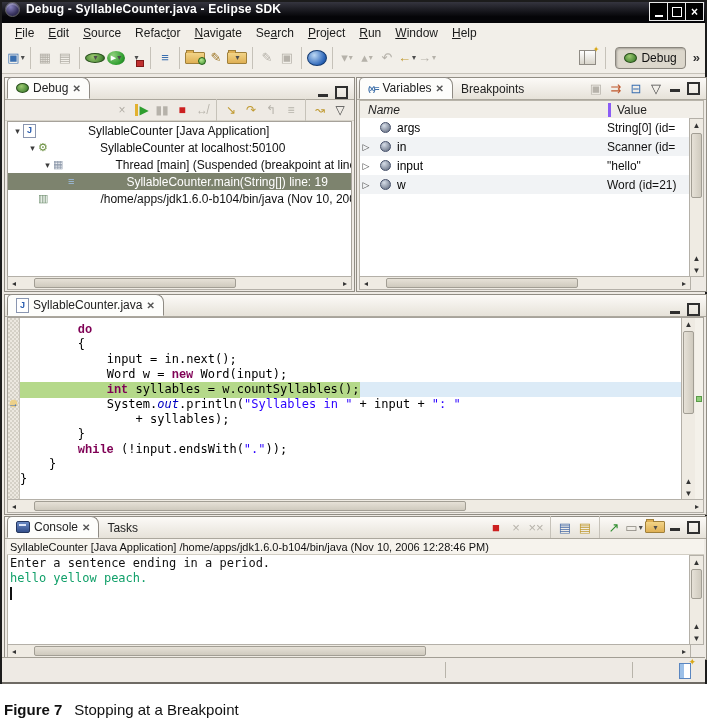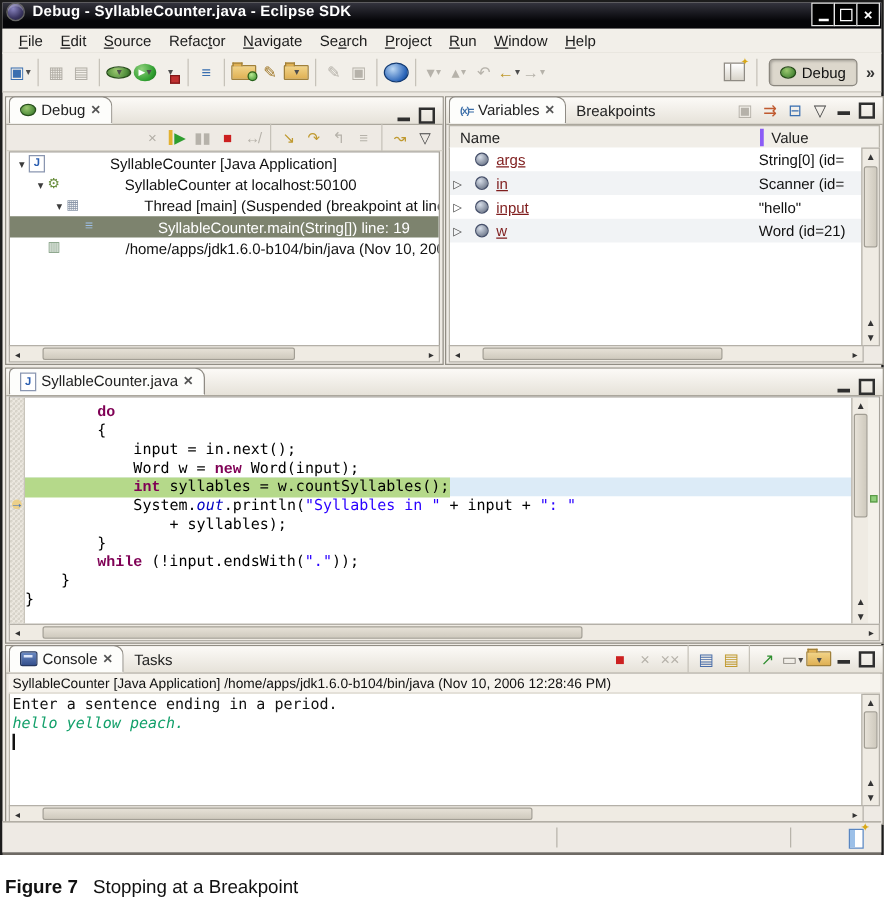--- a/index.html
+++ b/index.html
@@ -73,28 +73,28 @@
   .trow.sel{background:#7d836e;color:#fff;}
   .caret{font-size:9px;color:#3c3c3c;width:11px;text-align:center;flex:0 0 11px;}
   .caret-space{width:11px;flex:0 0 11px;}
   .tic{margin-right:4px;font-size:11px;line-height:1;}
   .tic.boxed{width:11px;height:12px;background:#fff;border:1px solid #8a96b0;font-size:9px;font-weight:bold;display:inline-flex;align-items:center;justify-content:center;}
   .tlabel{overflow:hidden;text-overflow:clip;margin-left:48px;}
 
   
   #varsview{left:354px;top:75px;width:349px;height:213px;}
   .varheader{position:absolute;left:2px;top:22px;right:2px;height:18px;background:#f1eee8;border:1px solid #b8b4aa;display:flex;align-items:center;font-size:12px;color:#222;}
-  .varheader .colname{padding-left:8px;width:240px;border-right:3px solid #8b5cf6;}
+  .varheader .colname{padding-left:8px;width:240px;border-right:3px solid #8b5cf6;font-style:italic;}
   .varheader .colvalue{padding-left:6px;}
   .varrows{position:absolute;left:2px;top:40px;right:15px;bottom:14px;background:#fff;overflow:hidden;border-left:1px solid #b8b4aa;}
   .vrow{height:19px;display:flex;align-items:center;font-size:12px;position:relative;white-space:nowrap;}
   .vrow:nth-child(even){background:#f1f3f5;}
   .vexp{width:12px;flex:0 0 12px;text-align:center;font-size:9px;color:#444;}
   .vdot{width:9px;height:9px;border-radius:50%;background:radial-gradient(circle at 35% 30%,#d6dde8,#5a6478);border:1px solid #46506a;margin:0 6px 0 8px;flex:0 0 9px;}
-  .vname{color:#7f1d1d;text-decoration:underline;}
+  .vname{color:#000000;}
   .vvalue{position:absolute;left:247px;color:#111;}
   .vscroll{position:absolute;top:40px;right:2px;bottom:14px;width:13px;background:#efebe3;border:1px solid #b4b0a8;}
   .vthumb{position:absolute;left:1px;right:1px;top:14px;height:40%;background:linear-gradient(90deg,#e6e1d7,#cfcabe);border:1px solid #a29e94;border-radius:2px;}
   .sarrow{position:absolute;left:0;right:0;height:12px;display:flex;align-items:center;justify-content:center;font-size:8px;color:#333;}
   .hscroll{position:absolute;left:2px;right:2px;bottom:1px;height:12px;background:#efebe3;border:1px solid #b4b0a8;display:flex;align-items:center;}
   .hthumb{height:8px;background:linear-gradient(#e6e1d7,#cfcabe);border:1px solid #a29e94;border-radius:2px;margin-left:14px;}
   .harrow{font-size:8px;color:#333;width:12px;text-align:center;}
   .harrow.right{margin-left:auto;}
 
   
@@ -113,21 +113,21 @@
   .evthumb{position:absolute;left:1px;right:1px;top:13px;height:45%;background:linear-gradient(90deg,#e6e1d7,#cfcabe);border:1px solid #a29e94;border-radius:2px;}
   .ruler{position:absolute;top:0;right:0;bottom:0;width:8px;background:#f4f1ea;}
   .rulermark{position:absolute;left:1px;right:1px;top:43%;height:4px;background:#8fce7a;border:1px solid #5a9a48;}
 
   
   #console{left:2px;top:514px;width:701px;height:142px;}
   .conheader{position:absolute;left:2px;top:22px;right:2px;height:15px;background:#f6f3ed;border-bottom:1px solid #d2cec4;font-size:11px;color:#111;display:flex;align-items:center;padding-left:3px;white-space:nowrap;overflow:hidden;}
   .conbody{position:absolute;left:2px;top:38px;right:15px;bottom:14px;background:#fff;border-left:1px solid #b8b4aa;overflow:hidden;font-family:"DejaVu Sans Mono",monospace;font-size:12px;padding:1px 0 0 2px;}
   .con-line{height:15px;line-height:15px;white-space:pre;}
   .con-out{color:#111;}
-  .con-in{color:#12a06a;font-style:italic;}
+  .con-in{color:#12a06a;}
   .concursor{width:2px;height:13px;background:#111;margin-top:1px;}
   .cvscroll{position:absolute;top:38px;right:2px;bottom:14px;width:13px;background:#efebe3;border:1px solid #b4b0a8;}
   .cvthumb{position:absolute;left:1px;right:1px;top:13px;height:28px;background:linear-gradient(90deg,#e6e1d7,#cfcabe);border:1px solid #a29e94;border-radius:2px;}
 
   
   .statusbar{position:absolute;left:0;right:0;bottom:0;height:24px;background:#eeeae4;border-top:1px solid #a29e94;}
   .statussep{position:absolute;top:4px;bottom:4px;width:1px;background:#b8b4aa;}
   .fastview{position:absolute;right:14px;top:5px;width:10px;height:14px;background:#fff;border:1px solid #5a86c0;}
   .fastview::before{content:"";position:absolute;left:0;top:0;bottom:0;width:4px;background:#9cc0e8;}
   .fastview::after{content:"✦";position:absolute;right:-6px;top:-7px;font-size:9px;color:#d8a818;}

